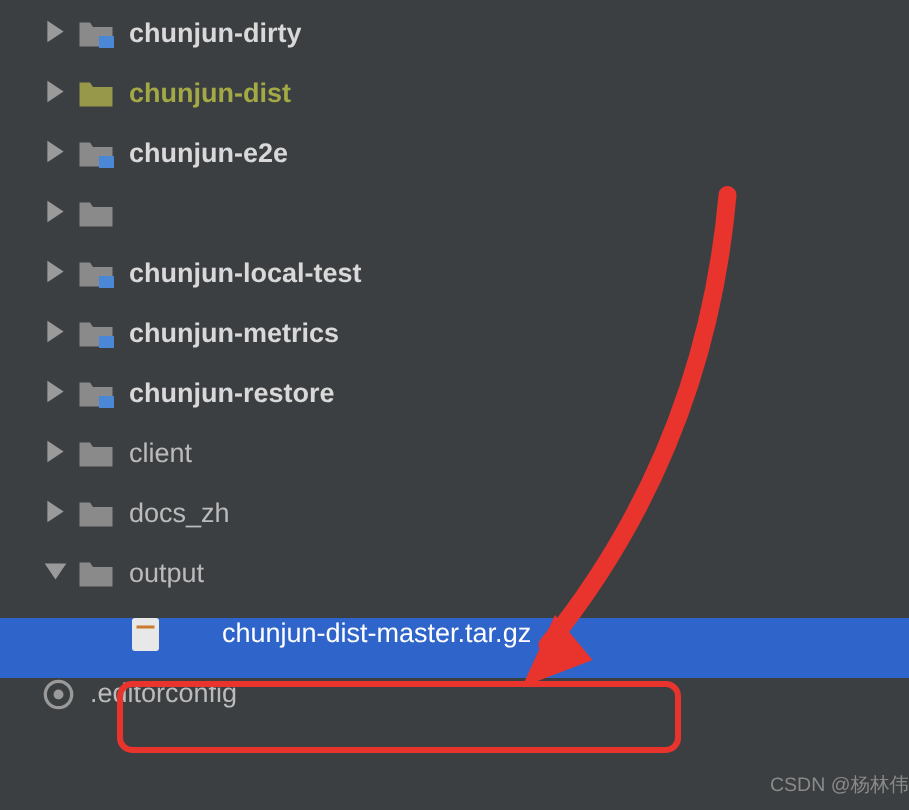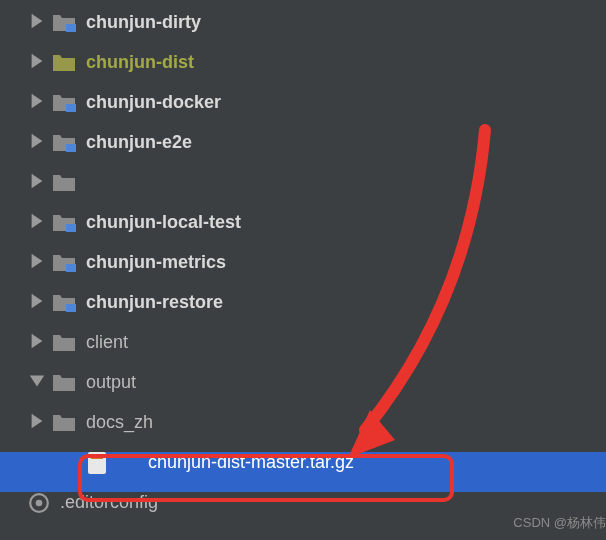--- a/index.html
+++ b/index.html
@@ -160,34 +160,20 @@
       <svg viewBox="0 0 10 10">
           <path d="M2 1 L8 5 L2 9 Z" fill="#9a9a9a"></path>
         </svg>
     </span>
     <span class="folder-icon">
       <svg viewBox="0 0 24 20">
           <path d="M1 3 L8 3 L10 6 L23 6 L23 19 L1 19 Z" fill="#8a8a8a"></path>
           <rect x="14" y="12" width="10" height="8" fill="#4a87d6"></rect>
         </svg>
     </span>
-    <span class="label bold">chunjun-docker</span>
-  </div>
-  <div class="tree-row">
-    <span class="expand-icon">
-      <svg viewBox="0 0 10 10">
-          <path d="M2 1 L8 5 L2 9 Z" fill="#9a9a9a"></path>
-        </svg>
-    </span>
-    <span class="folder-icon">
-      <svg viewBox="0 0 24 20">
-          <path d="M1 3 L8 3 L10 6 L23 6 L23 19 L1 19 Z" fill="#8a8a8a"></path>
-          <rect x="14" y="12" width="10" height="8" fill="#4a87d6"></rect>
-        </svg>
-    </span>
     <span class="label bold">chunjun-e2e</span>
   </div>
   <div class="tree-row">
     <span class="expand-icon">
       <svg viewBox="0 0 10 10">
           <path d="M2 1 L8 5 L2 9 Z" fill="#9a9a9a"></path>
         </svg>
     </span>
     <span class="folder-icon">
       <svg viewBox="0 0 24 20">
@@ -246,42 +232,42 @@
     <span class="folder-icon">
       <svg viewBox="0 0 24 20">
           <path d="M1 3 L8 3 L10 6 L23 6 L23 19 L1 19 Z" fill="#8a8a8a"></path>
         </svg>
     </span>
     <span class="label">client</span>
   </div>
   <div class="tree-row">
     <span class="expand-icon">
       <svg viewBox="0 0 10 10">
+          <path d="M2 1 L8 5 L2 9 Z" fill="#9a9a9a"></path>
+        </svg>
+    </span>
+    <span class="folder-icon">
+      <svg viewBox="0 0 24 20">
+          <path d="M1 3 L8 3 L10 6 L23 6 L23 19 L1 19 Z" fill="#8a8a8a"></path>
+        </svg>
+    </span>
+    <span class="label">docs_zh</span>
+  </div>
+  <div class="tree-row">
+    <span class="expand-icon">
+      <svg viewBox="0 0 10 10">
           <path d="M1 2 L9 2 L5 8 Z" fill="#9a9a9a"></path>
         </svg>
     </span>
     <span class="folder-icon">
       <svg viewBox="0 0 24 20">
           <path d="M1 3 L8 3 L10 6 L23 6 L23 19 L1 19 Z" fill="#8a8a8a"></path>
         </svg>
     </span>
     <span class="label">output</span>
-  </div>
-  <div class="tree-row">
-    <span class="expand-icon">
-      <svg viewBox="0 0 10 10">
-          <path d="M2 1 L8 5 L2 9 Z" fill="#9a9a9a"></path>
-        </svg>
-    </span>
-    <span class="folder-icon">
-      <svg viewBox="0 0 24 20">
-          <path d="M1 3 L8 3 L10 6 L23 6 L23 19 L1 19 Z" fill="#8a8a8a"></path>
-        </svg>
-    </span>
-    <span class="label">docs_zh</span>
   </div>
   <div class="tree-row child selected">
     <span class="file-icon"></span>
     <span class="label">chunjun-dist-master.tar.gz</span>
   </div>
   <div class="tree-row child2">
     <span class="gear-icon">
       <svg viewBox="0 0 20 20">
           <circle cx="10" cy="10" r="8" fill="none" stroke="#9a9a9a" stroke-width="2"></circle>
           <circle cx="10" cy="10" r="3" fill="#9a9a9a"></circle>

